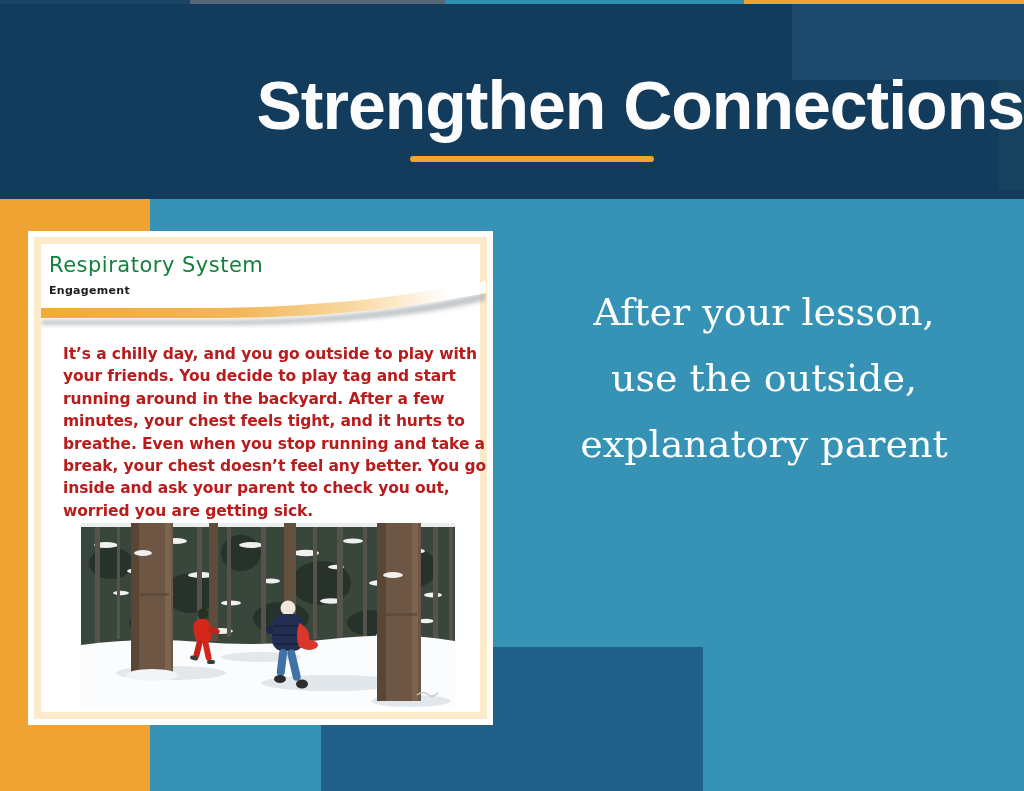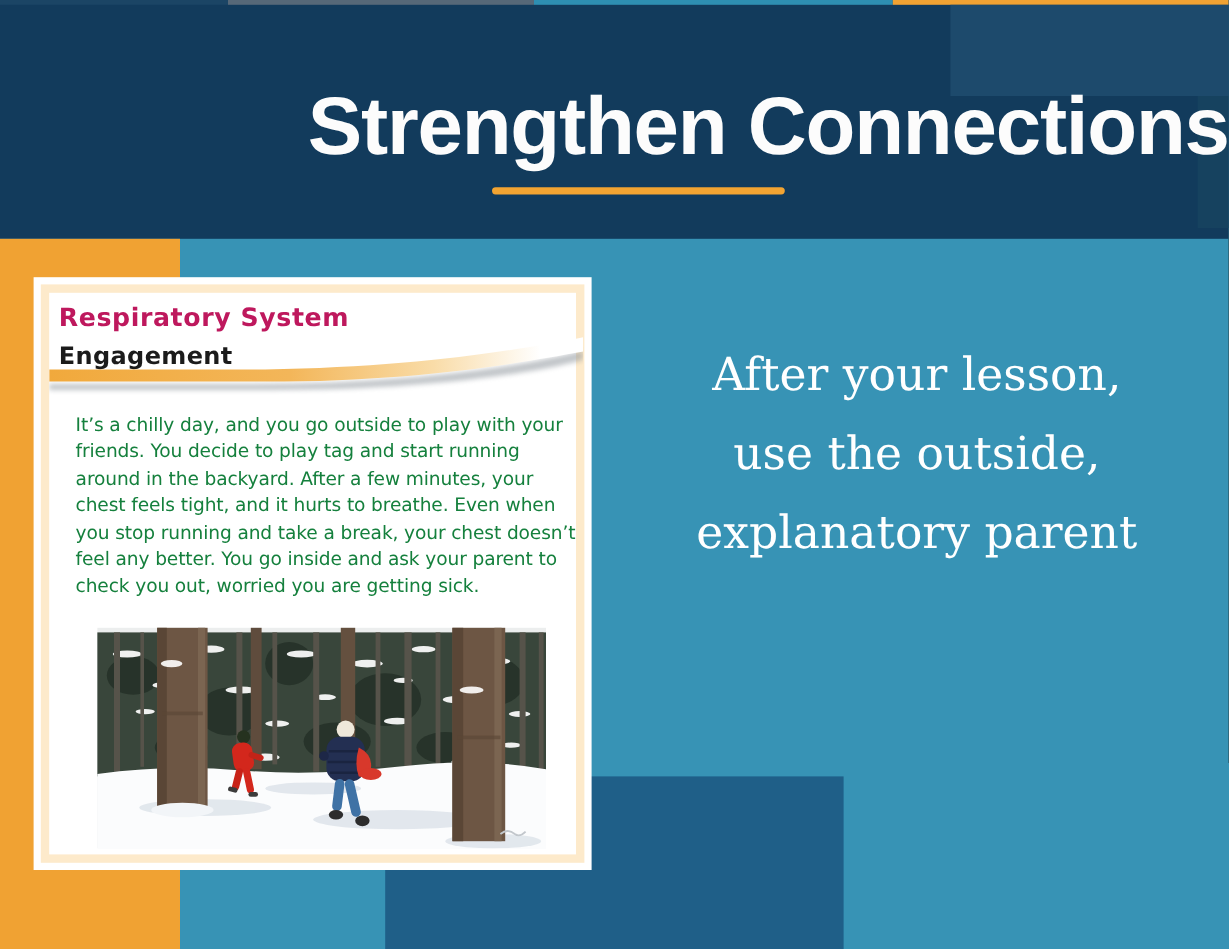--- a/index.html
+++ b/index.html
@@ -31,32 +31,32 @@
   .bottom-block{position:absolute;left:321px;top:647px;width:382px;height:144px;background:#1F5F88;}
   
   .card{
     position:absolute;left:28px;top:231px;width:465px;height:494px;
     background:#FFFFFF;z-index:5;
   }
   .card-frame{position:absolute;left:6px;top:6px;right:6px;bottom:6px;border:7px solid #FDEACB;pointer-events:none;}
   .card-title-text{
     position:absolute;left:21px;top:22px;
     font-family:"DejaVu Sans","Liberation Sans",sans-serif;
-    font-size:21px;font-weight:700;color:#be185d;letter-spacing:.5px;
+    font-size:21px;font-weight:400;color:#15803d;letter-spacing:.5px;
   }
   .card-subtitle-text{
     position:absolute;left:21px;top:53px;
     font-family:"DejaVu Sans","Liberation Sans",sans-serif;
-    font-size:20px;font-weight:700;color:#1B1B1B;letter-spacing:.3px;
+    font-size:11px;font-weight:700;color:#1B1B1B;letter-spacing:.3px;
   }
   .swoosh{position:absolute;left:13px;top:46px;width:445px;height:52px;}
   .card-body-text{
     position:absolute;left:35px;top:112px;width:424px;
     font-family:"DejaVu Sans","Liberation Sans",sans-serif;
-    font-size:15.5px;line-height:22.4px;color:#15803d;letter-spacing:-.1px;
+    font-size:15.5px;line-height:22.4px;color:#b91c1c;letter-spacing:-.1px;font-weight:bold;
   }
   .photo{position:absolute;left:53px;top:292px;width:374px;height:184px;}
   
   .message{
     position:absolute;left:515px;top:279px;width:498px;z-index:4;
     text-align:center;color:#FFFFFF;
     font-family:"DejaVu Serif","Liberation Serif",serif;
     font-size:38px;line-height:66px;
   }
   .message div{white-space:nowrap;}

